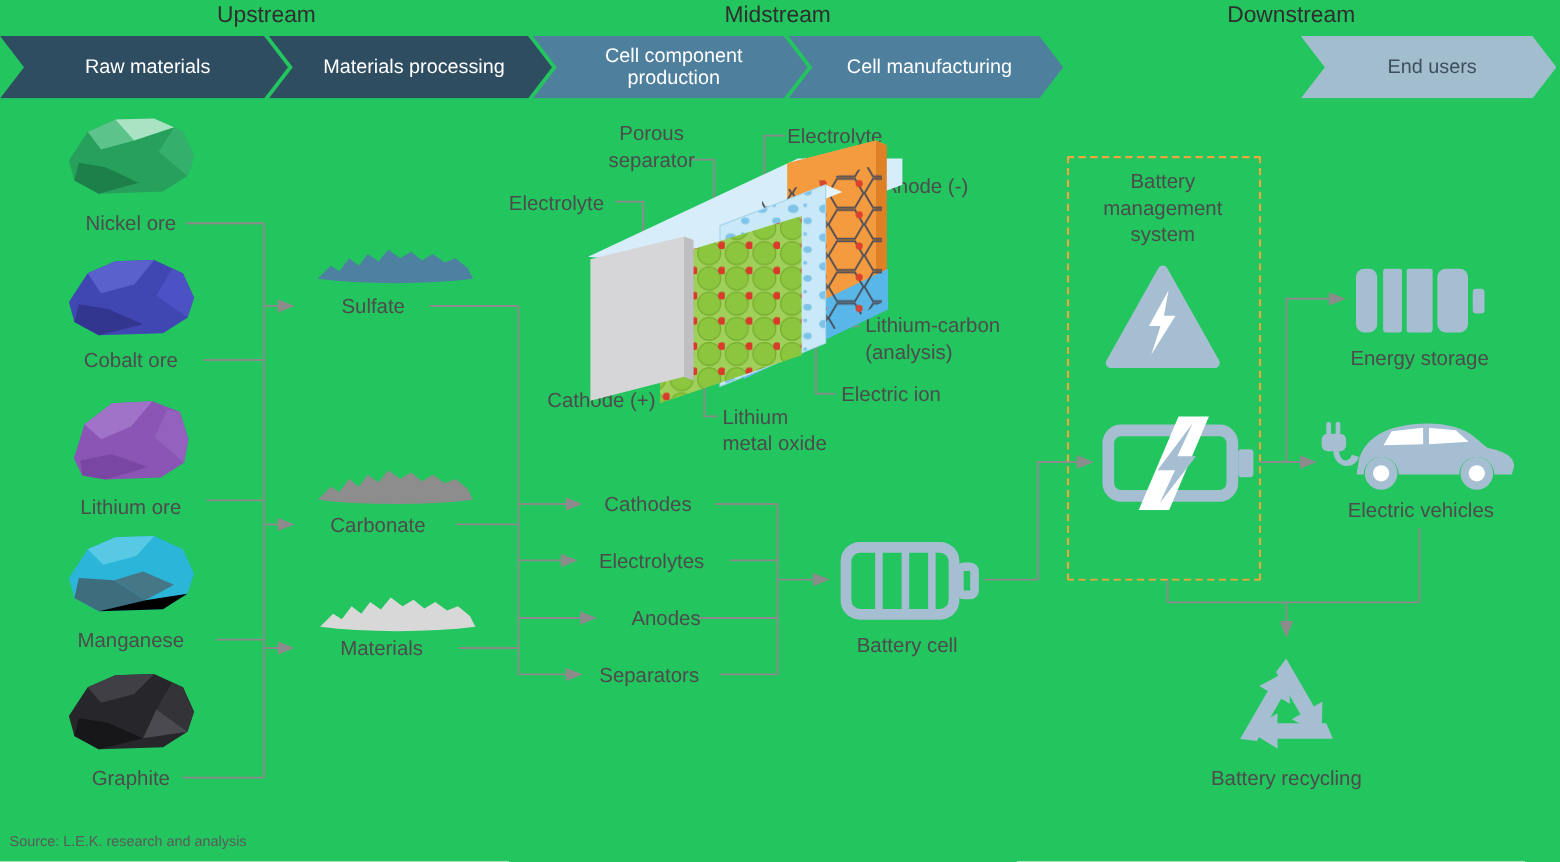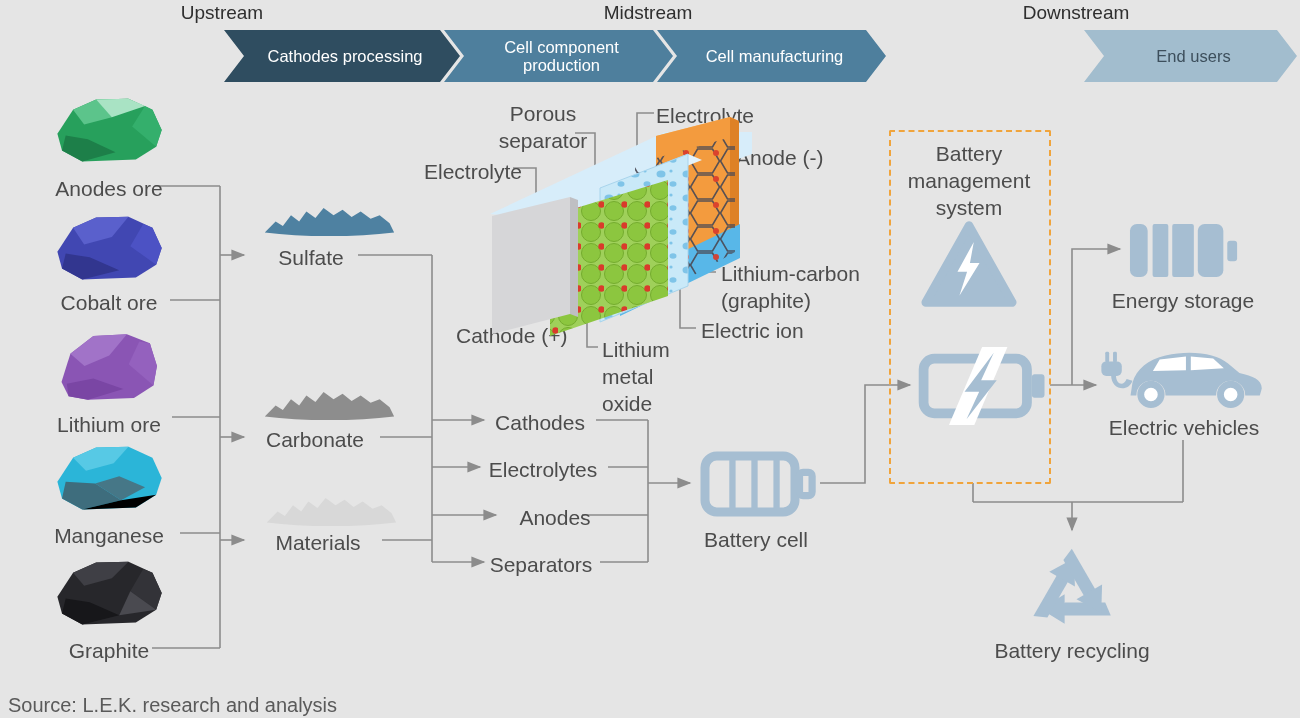--- a/index.html
+++ b/index.html
@@ -1,45 +1,48 @@
 <!DOCTYPE html>
 <html><head>
 <meta charset="utf-8">
 <style>
   html,body{margin:0;padding:0;background:#fff;}
-  #canvas{position:relative;width:1300px;height:718px;background:#e5e5e5;overflow:hidden;
+  #canvas{position:relative;width:1300px;height:718px;background:#22c55e;overflow:hidden;
           font-family:"Liberation Sans",sans-serif;color:#4c4c4c;}
   .sec-label{position:absolute;top:2px;transform:translateX(-50%);font-size:19px;color:#2f2f2f;white-space:nowrap;}
   .chev{position:absolute;top:30px;height:52px;box-sizing:border-box;display:flex;align-items:center;justify-content:center;
         text-align:center;font-size:16.5px;line-height:1.12;padding:0 26px 0 32px;
         clip-path:polygon(0 0, calc(100% - 20px) 0, 100% 50%, calc(100% - 20px) 100%, 0 100%, 20px 50%);}
   .chev.dark{background:#2f4d60;color:#fff;}
   .chev.mid{background:#4e7f9d;color:#fff;}
   .chev.light{background:#a2bdce;color:#3d4f5c;}
-  .lbl{position:absolute;font-size:21px;line-height:1.28;color:#4c4c4c;white-space:nowrap;}
+  .lbl{position:absolute;font-size:17px;line-height:1.28;color:#4c4c4c;white-space:nowrap;}
   .center{transform:translateX(-50%);text-align:center;}
   .wrap{white-space:normal;}
   .icon{position:absolute;}
   svg{display:block;overflow:visible;}
   #flow-lines{position:absolute;left:0;top:0;z-index:0;}
   .z{z-index:2;}
   #assembly-box{position:absolute;left:889px;top:130px;width:158px;height:350px;border:2px dashed #f0a43c;border-radius:2px;}
-  #source-note{position:absolute;left:8px;top:694px;font-size:20px;color:#5a5a5a;}
+  #source-note{position:absolute;left:8px;top:694px;font-size:12px;color:#5a5a5a;}
 </style>
 </head>
 <body>
 
 <div id="canvas">
 
   <div class="sec-label" style="left:222px">Upstream</div>
   <div class="sec-label" style="left:648px">Midstream</div>
   <div class="sec-label" style="left:1076px">Downstream</div>
 
+  <div class="chev dark" style="left:0;width:240px">
+      <span>Raw materials</span>
+    </div>
   <div class="chev dark" style="left:224px;width:236px">
-      <span>Cathodes processing</span>
+      <span>Materials processing</span>
     </div>
   <div class="chev mid" style="left:444px;width:229px">
       <span class="wrap" style="max-width:160px;display:inline-block">Cell component production</span>
     </div>
   <div class="chev mid" style="left:657px;width:229px">
       <span>Cell manufacturing</span>
     </div>
   <div class="chev light" style="left:1084px;width:213px">
       <span>End users</span>
     </div>
@@ -85,21 +88,21 @@
     </g>
   </svg>
 
   <svg class="icon z" style="left:52px;top:95px" width="116" height="72" viewBox="0 0 120 78">
     <polygon points="8,60 3,42 20,16 45,5 80,4 106,16 116,38 110,56 88,70 30,72" fill="#27A05C"></polygon>
     <polygon points="20,16 45,5 80,4 62,24 32,32" fill="#5CC48B"></polygon>
     <polygon points="45,5 80,4 98,12 62,24" fill="#A9E3C4"></polygon>
     <polygon points="106,16 116,38 110,56 84,34 98,12" fill="#34AF6C"></polygon>
     <polygon points="8,60 30,72 66,62 36,48 12,44" fill="#1D7F49"></polygon>
   </svg>
-  <div class="lbl center" style="left:109px;top:176px">Anodes ore</div>
+  <div class="lbl center" style="left:109px;top:176px">Nickel ore</div>
 
   <svg class="icon z" style="left:52px;top:213px" width="116" height="72" viewBox="0 0 120 78">
     <polygon points="8,60 3,42 20,16 45,5 80,4 106,16 116,38 110,56 88,70 30,72" fill="#4147B2"></polygon>
     <polygon points="20,16 45,5 80,4 62,26 32,34" fill="#5A60CC"></polygon>
     <polygon points="106,16 116,38 110,56 82,36 96,12" fill="#4C52C4"></polygon>
     <polygon points="8,60 30,72 70,62 38,48 12,44" fill="#32368F"></polygon>
   </svg>
   <div class="lbl center" style="left:109px;top:290px">Cobalt ore</div>
 
   <svg class="icon z" style="left:58px;top:330px" width="106" height="74" viewBox="0 0 120 82">
@@ -185,21 +188,21 @@
     <polygon points="150,101 158,104 158,221 150,218" fill="#BFBFC3"></polygon>
     <polygon points="72,120 150,101 150,218 72,238" fill="#D6D6D8"></polygon>
   </svg>
 
   <div class="lbl center wrap" style="left:543px;top:101px;width:96px">Porous separator</div>
   <div class="lbl" style="left:656px;top:103px">Electrolyte</div>
   <div class="lbl" style="left:424px;top:159px">Electrolyte</div>
   <div class="lbl" style="left:736px;top:145px">Anode (-)</div>
   <div class="lbl" style="left:456px;top:323px">Cathode (+)</div>
   <div class="lbl wrap" style="left:602px;top:337px;width:92px">Lithium metal oxide</div>
-  <div class="lbl wrap" style="left:721px;top:261px;width:140px">Lithium-carbon (graphite)</div>
+  <div class="lbl wrap" style="left:721px;top:261px;width:140px">Lithium-carbon (analysis)</div>
   <div class="lbl" style="left:701px;top:318px">Electric ion</div>
 
   <svg class="icon z" style="left:697px;top:448px" width="124" height="72" viewBox="0 0 132 80">
     <g stroke="#A6BED2" fill="none">
       <rect x="6" y="9" width="100" height="62" rx="13" stroke-width="10"></rect>
       <rect x="111" y="27" width="14" height="26" rx="4" stroke-width="8"></rect>
       <path d="M36.5,13 V67 M61,13 V67 M85.5,13 V67" stroke-width="7"></path>
     </g>
   </svg>
   <div class="lbl center" style="left:756px;top:527px">Battery cell</div>

